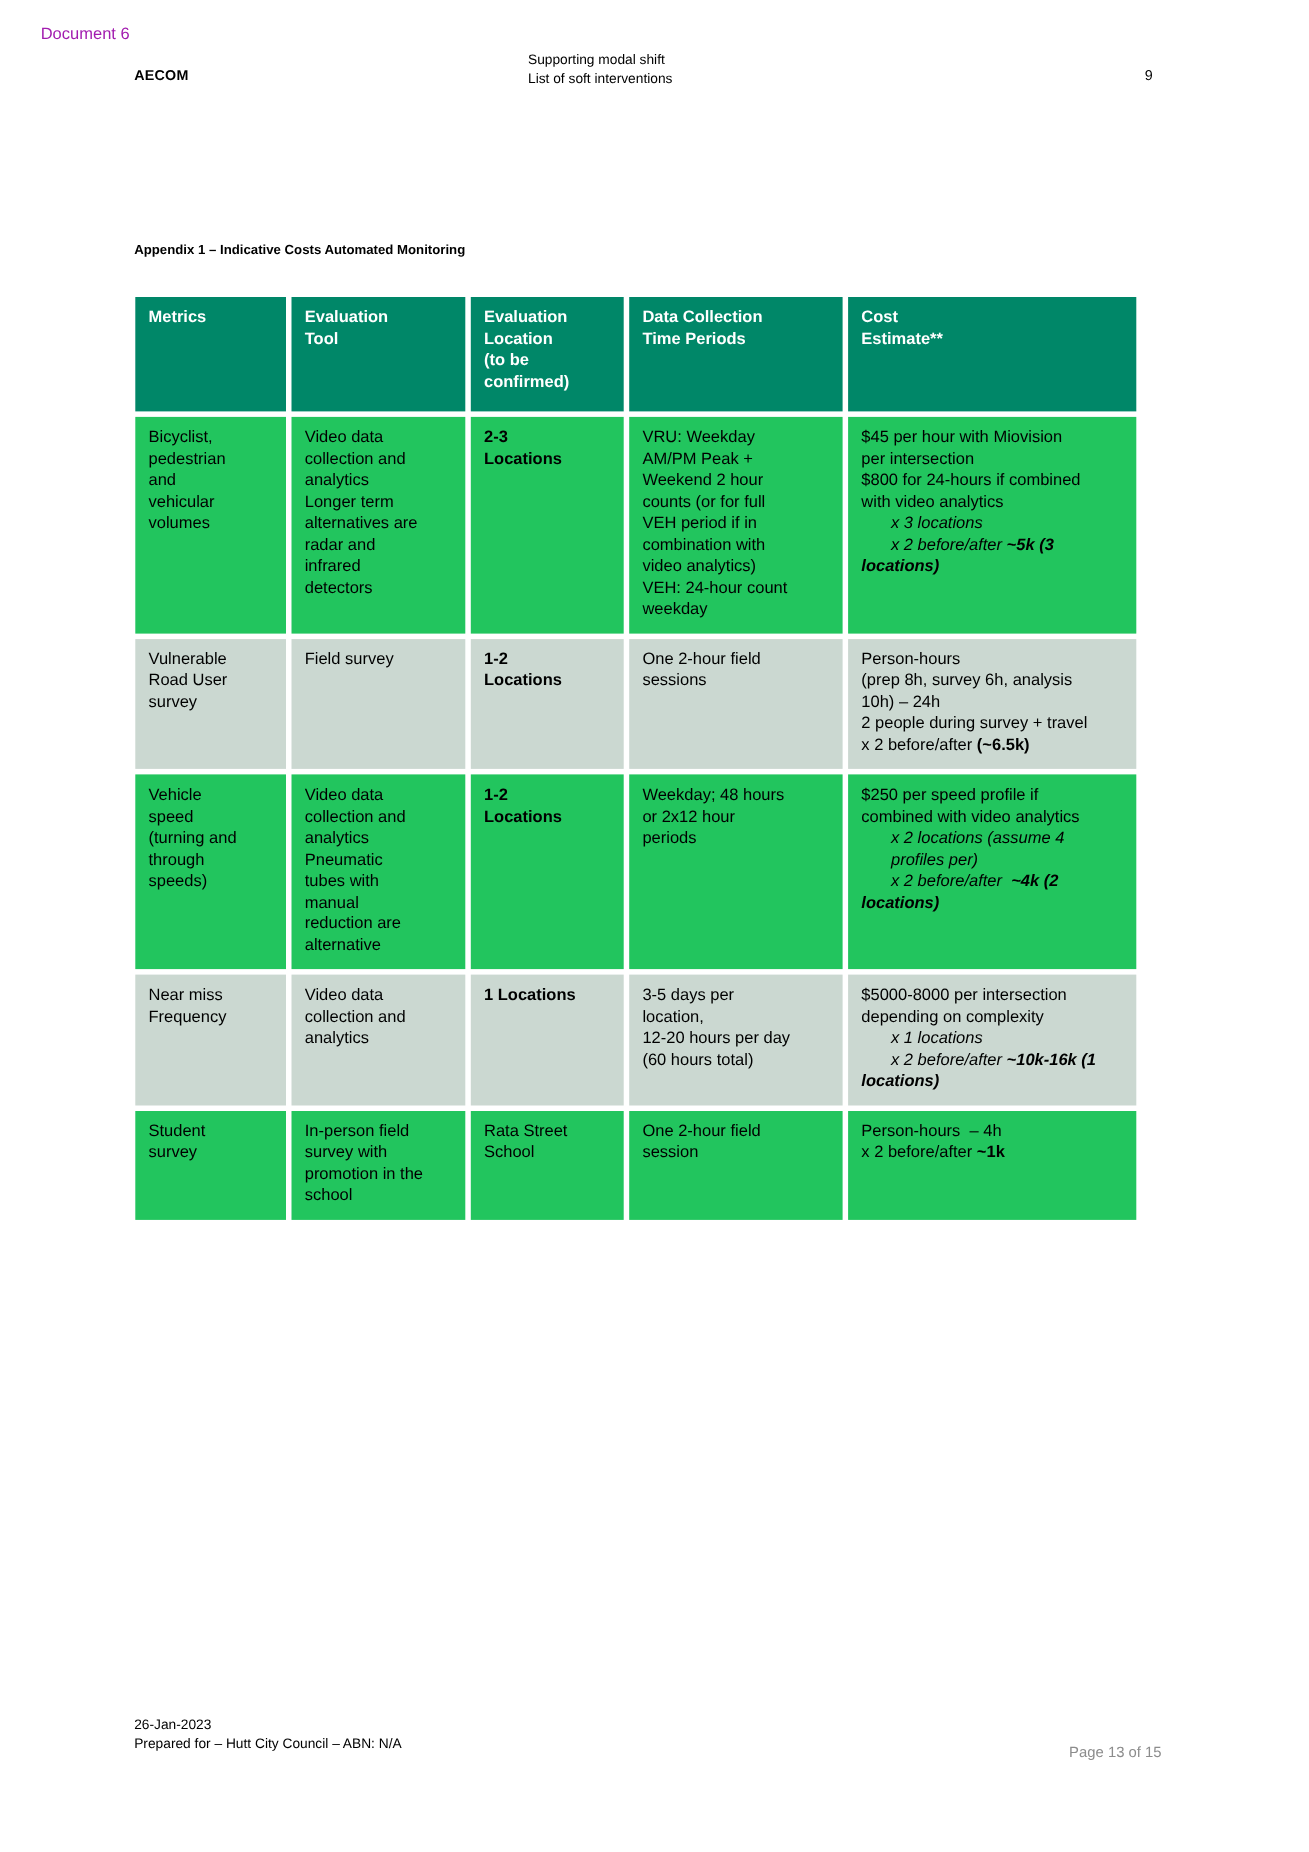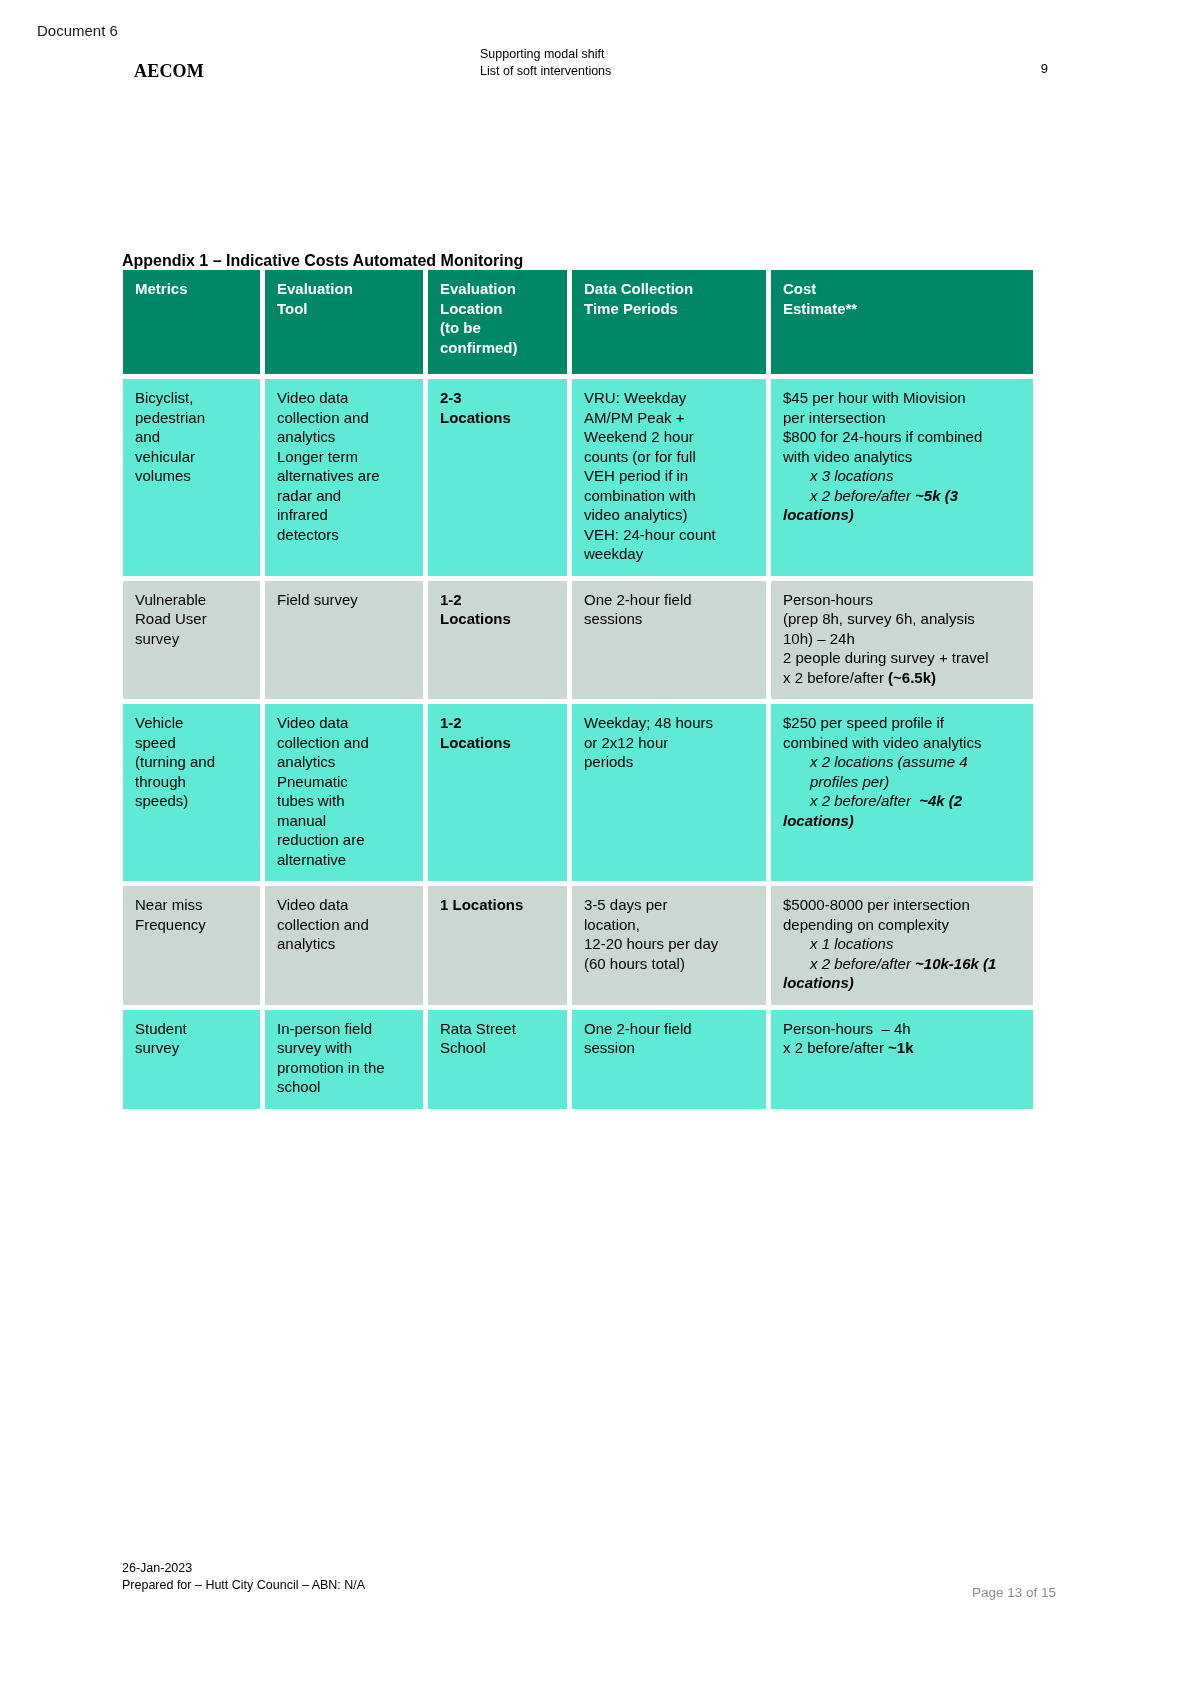--- a/index.html
+++ b/index.html
@@ -7,58 +7,58 @@
     position:relative;
     width:1190px;
     height:1684px;
     background:#ffffff;
     font-family:"Liberation Sans","DejaVu Sans",sans-serif;
     color:#000;
     overflow:hidden;
   }
   .doc-label{
     position:absolute;left:37px;top:22px;
-    font-size:15px;color:#0f172a;
+    font-size:15px;color:#a21caf;
   }
   .brand{
-    position:absolute;left:134px;top:61px;
-    font-size:18px;font-weight:bold;letter-spacing:.2px;font-family:Liberation Serif, serif;
+    position:absolute;left:122px;top:61px;
+    font-size:13px;font-weight:bold;letter-spacing:.2px;
   }
   .run-head{
     position:absolute;left:480px;top:46px;
     font-size:12.5px;line-height:17px;
   }
   .page-num{
     position:absolute;left:960px;top:61px;width:88px;
     font-size:13px;text-align:right;
   }
   .title{
-    position:absolute;left:122px;top:252px;
-    font-size:16px;font-weight:bold;
+    position:absolute;left:122px;top:220px;
+    font-size:12px;font-weight:bold;
   }
   .tbl{
     position:absolute;left:123px;top:270px;width:1096px;
     display:grid;
     grid-template-columns:137px 158px 139px 194px 262px;
     gap:5px;
     background:#ffffff;
     font-size:15px;line-height:19.5px;
   }
   .trow{display:contents;}
   .cell{
     padding:9px 8px 12px 12px;
     vertical-align:top;
   }
   .th{
     background:#008768;
     color:#ffffff;
     font-weight:bold;
     min-height:83px; 
   }
-  .bg-light{background:#5eead4;}
+  .bg-light{background:#22c55e;}
   .bg-dark{background:#cbd8d1;}
   .line{white-space:pre-wrap;min-height:19.5px;}
   .s-r{font-style:normal;font-weight:normal;}
   .s-i{font-style:italic;margin-left:27px;}
   .s-b{font-weight:bold;}
   .s-bi{font-weight:bold;font-style:italic;}
   .foot-date{
     position:absolute;left:122px;top:1560px;
     font-size:12.5px;line-height:17px;text-align:right;
   }

